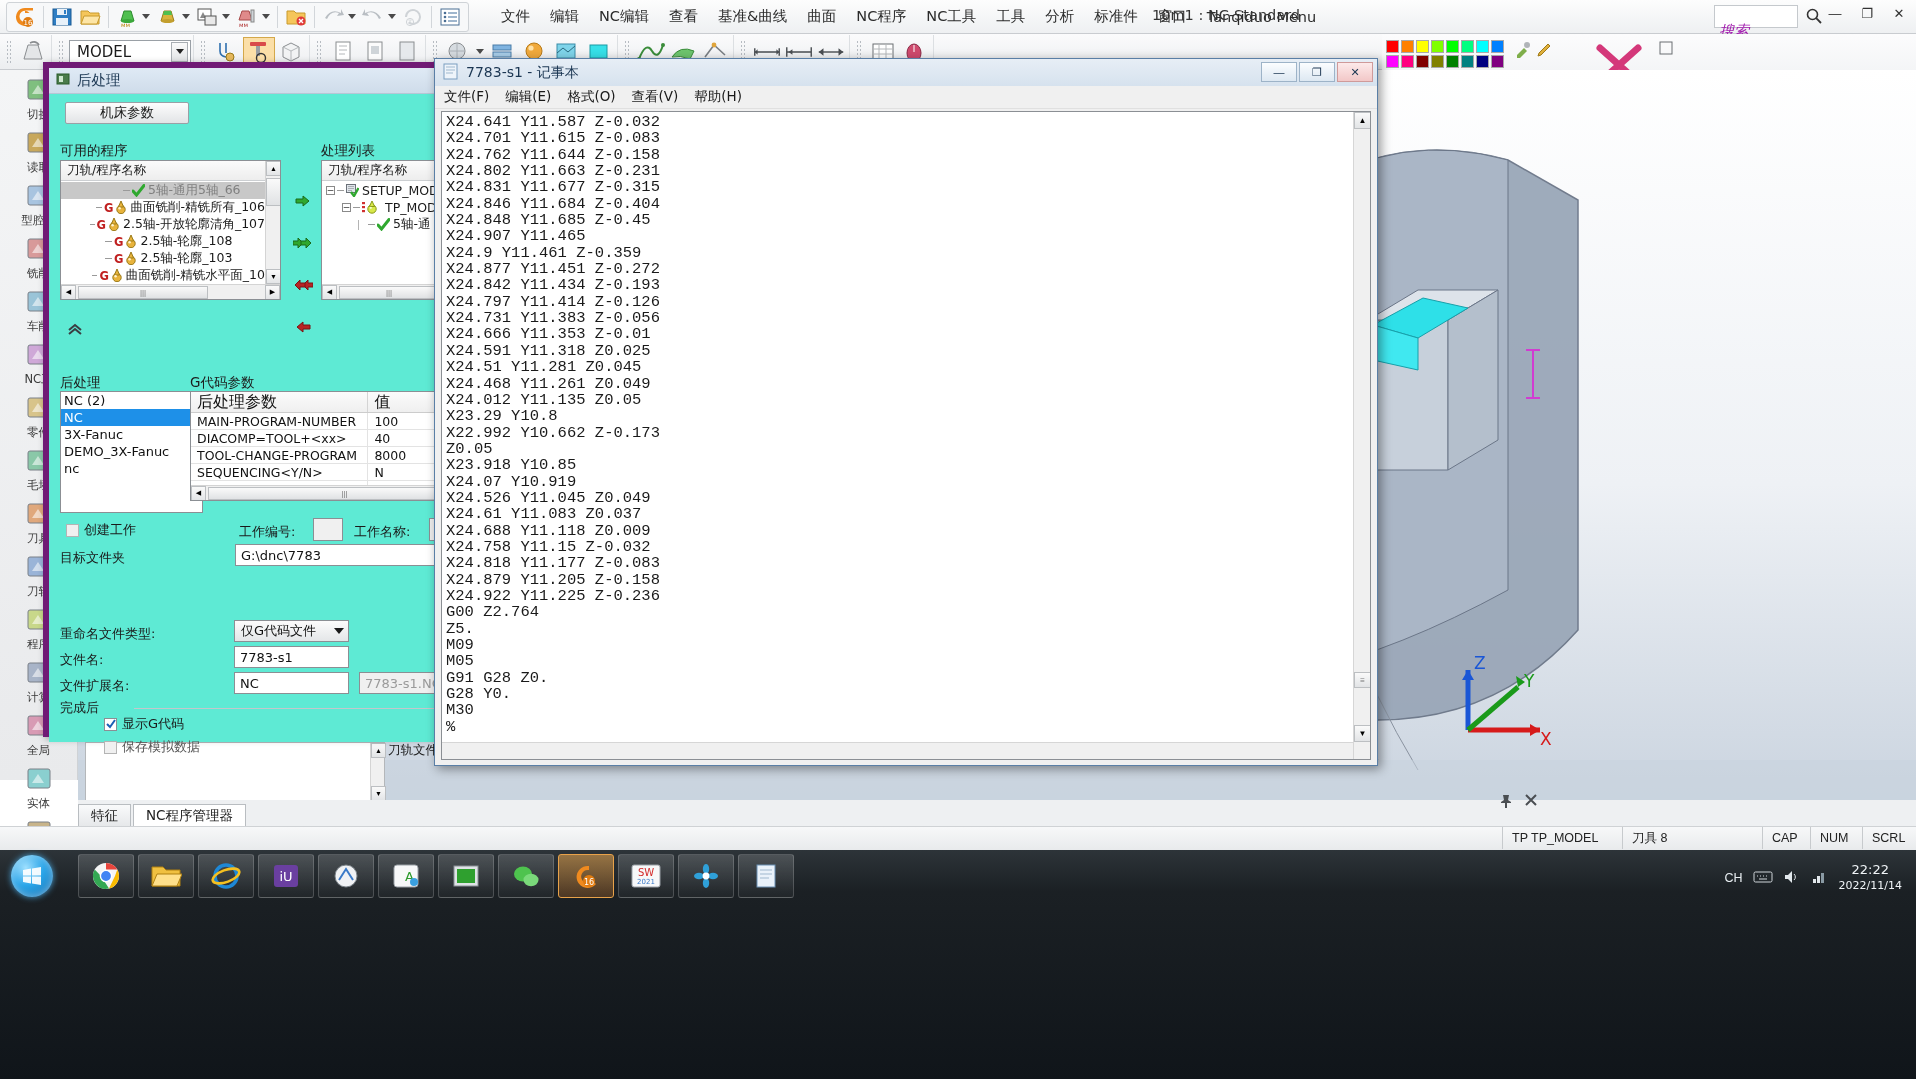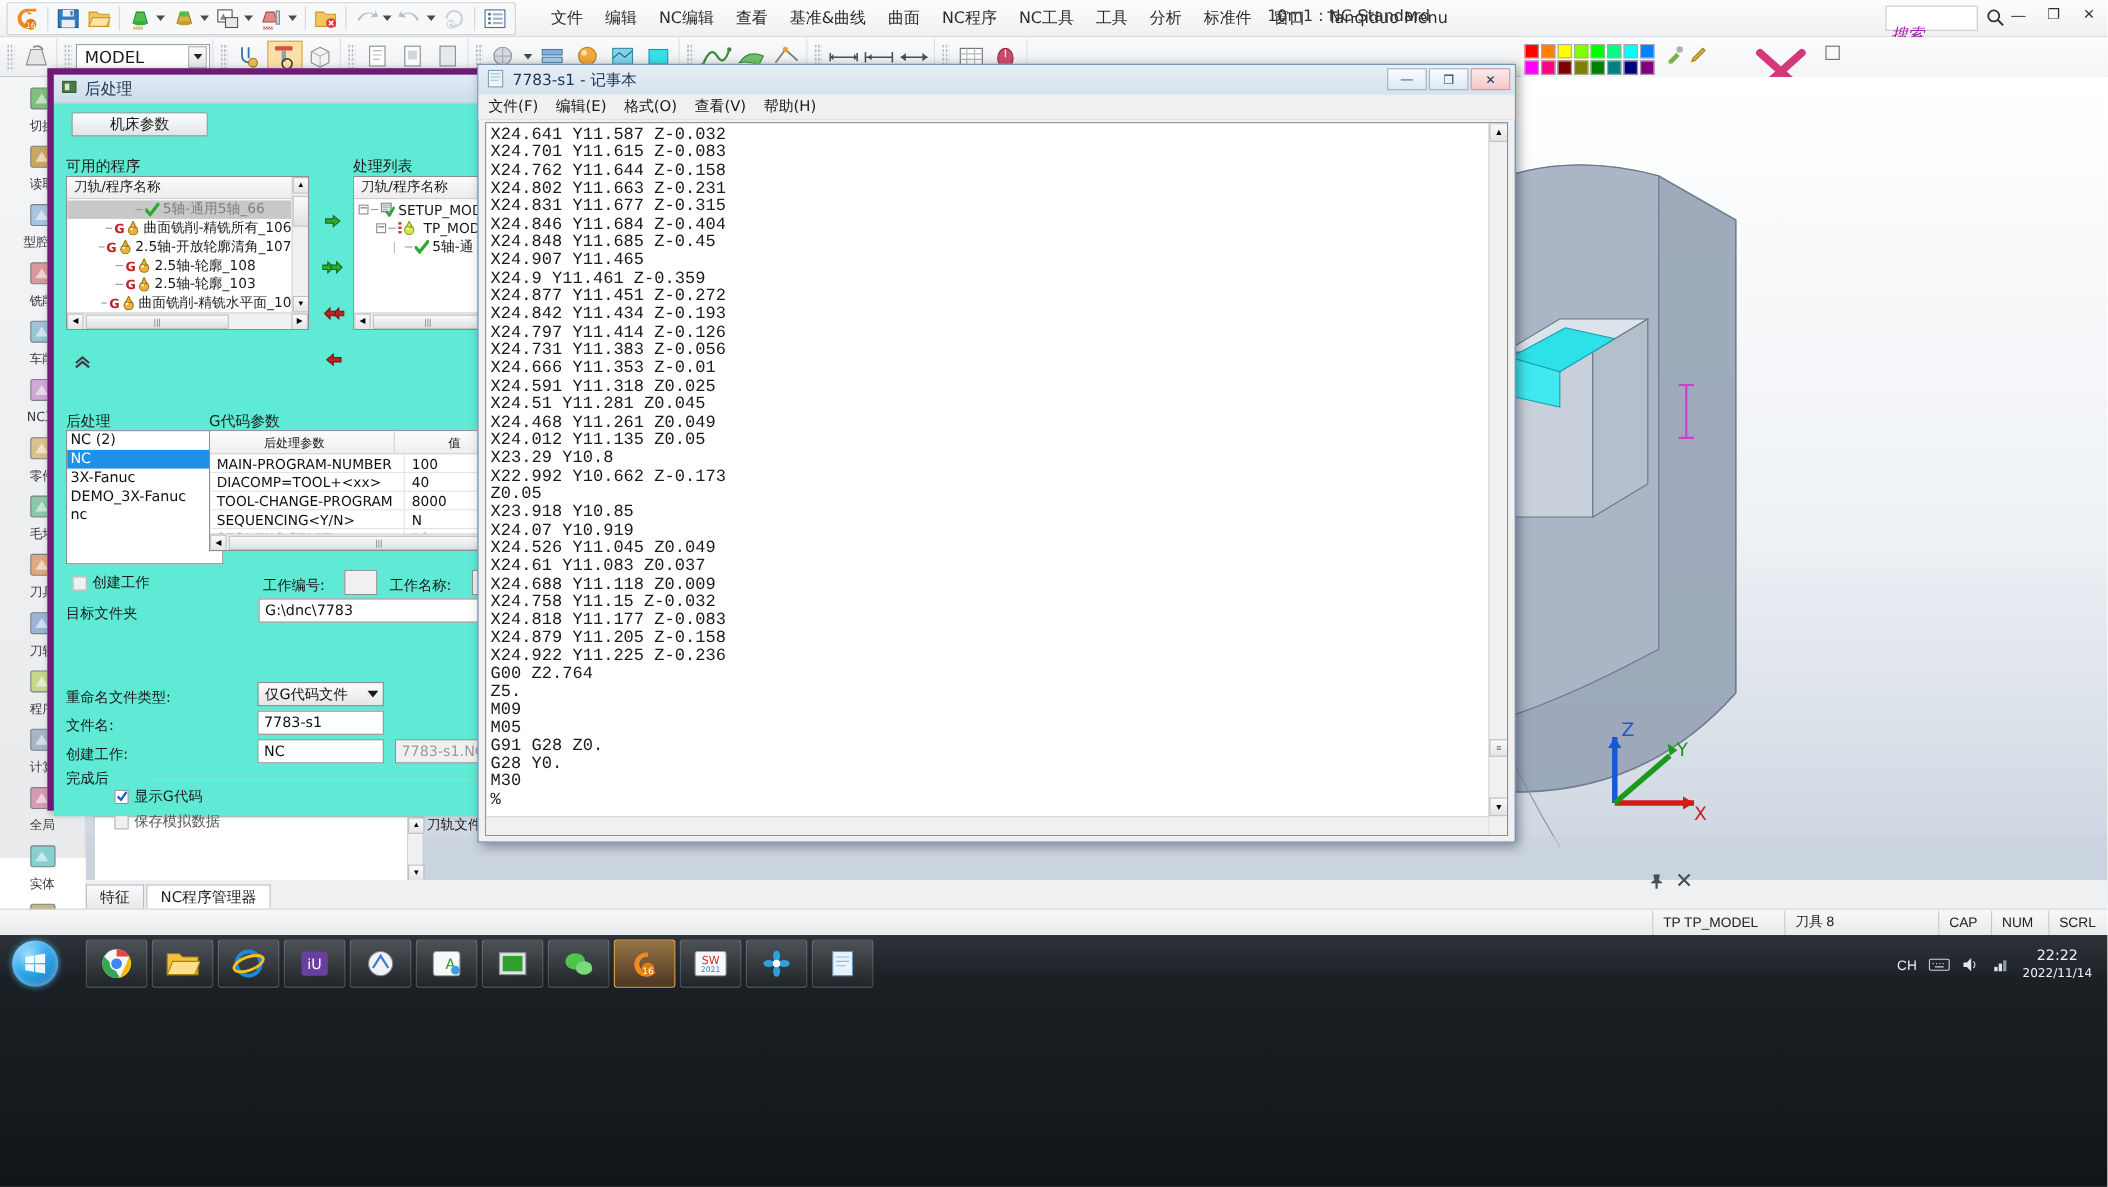--- a/index.html
+++ b/index.html
@@ -117,21 +117,21 @@
   .btab {
     height: 22px; padding: 2px 12px 0 12px; font-size: 13.5px; color: #222;
     border: 1px solid #b9bdc1; border-bottom: none; background: linear-gradient(#f9fafb,#e6e8ea);
     margin-right: 2px; font-family:"DejaVu Sans",sans-serif;
   }
   .btab.active { background: #ffffff; }
 
   .statusbar {
     position: absolute; left: 0; top: 826px; width: 1916px; height: 24px;
     background: linear-gradient(#f7f8f9,#e8eaec); border-top: 1px solid #cfd2d5;
-    display: flex; align-items: center; justify-content: flex-end;
+    display: flex; align-items: flex-start; justify-content: flex-end;
     font-size: 12.5px; color: #222;
   }
   .scell { border-left: 1px solid #c7cacd; padding: 0 9px; height: 22px; display:flex; align-items:center; }
 
   
   .taskbar {
     position: absolute; left: 0; top: 850px; width: 1916px; height: 229px;
     background: linear-gradient(180deg,#2d3439 0%,#1b2024 18%,#10151a 100%);
     display: flex; align-items: flex-start;
   }
@@ -213,22 +213,22 @@
 
   .listbox {
     background: #fff; border: 1px solid #8b8f94; overflow: hidden;
     font-size: 13px; font-family:"DejaVu Sans",sans-serif;
   }
   .lrow { height: 17px; padding-left: 3px; display:flex; align-items:center; color:#111; }
   .lrow.sel { background: #1e90e8; color: #fff; }
 
   .tablebox { background:#fff; border: 1px solid #8b8f94; overflow: hidden; position: relative; }
   .thead { display: flex; height: 21px; background: linear-gradient(#fbfbfb,#efefef); border-bottom: 1px solid #ccc; }
-  .th { font-size: 11px; color: #111; display:flex; align-items:center; padding-left: 6px;
-        border-right: 1px solid #d4d4d4; font-family:Liberation Mono, monospace;margin-left:43px;}
+  .th { font-size: 16px; color: #111; display:flex; align-items:center; padding-left: 6px;
+        border-right: 1px solid #d4d4d4; font-family:Liberation Mono, monospace;}
   .tr { display: flex; height: 17px; border-bottom: 1px solid #e3e3e3; }
   .td { font-size: 12.5px; color: #111; display:flex; align-items:center; padding-left: 6px;
         border-right: 1px solid #e3e3e3; overflow:hidden; white-space:nowrap;
         font-family:"DejaVu Sans",sans-serif;}
 
   .lbl { font-size: 13px; color: #1a1a1a; font-family:"DejaVu Sans",sans-serif;}
   .tfield {
     background: #fff; border: 1px solid #8b8f94; font-size: 13px; color:#111;
     display: flex; align-items: center; padding-left: 5px; font-family:"DejaVu Sans",sans-serif;
   }
@@ -1123,21 +1123,21 @@
 
       <div class="lbl" style="position:absolute;left:11px;top:531px;">重命名文件类型:</div>
       <div class="ddl" style="position:absolute;left:185px;top:526px;width:115px;height:22px;">
         <span>仅G代码文件</span>
         <span style="width:0;height:0;border-left:5px solid transparent;border-right:5px solid transparent;border-top:6px solid #1a1a1a;"></span>
       </div>
 
       <div class="lbl" style="position:absolute;left:11px;top:557px;">文件名:</div>
       <div class="tfield" style="position:absolute;left:185px;top:552px;width:115px;height:22px;">7783-s1</div>
 
-      <div class="lbl" style="position:absolute;left:11px;top:583px;">创建工作:</div>
+      <div class="lbl" style="position:absolute;left:11px;top:583px;">文件扩展名:</div>
       <div class="tfield" style="position:absolute;left:185px;top:578px;width:115px;height:22px;">NC</div>
       <div class="tfield dis" style="position:absolute;left:310px;top:578px;width:133px;height:22px;">7783-s1.NC</div>
 
       <div class="lbl" style="position:absolute;left:11px;top:605px;">完成后</div>
       <div style="position:absolute;left:85px;top:614px;width:355px;height:1px;background:#c4c7ca;"></div>
 
       <div style="position:absolute;left:55px;top:621px;display:flex;align-items:center;gap:5px;">
         <span class="cbx">
           <svg width="10" height="10" viewBox="0 0 10 10">
               <path d="M1 5l3 3 5-7" stroke="#1a5fb4" stroke-width="2" fill="none"></path>

